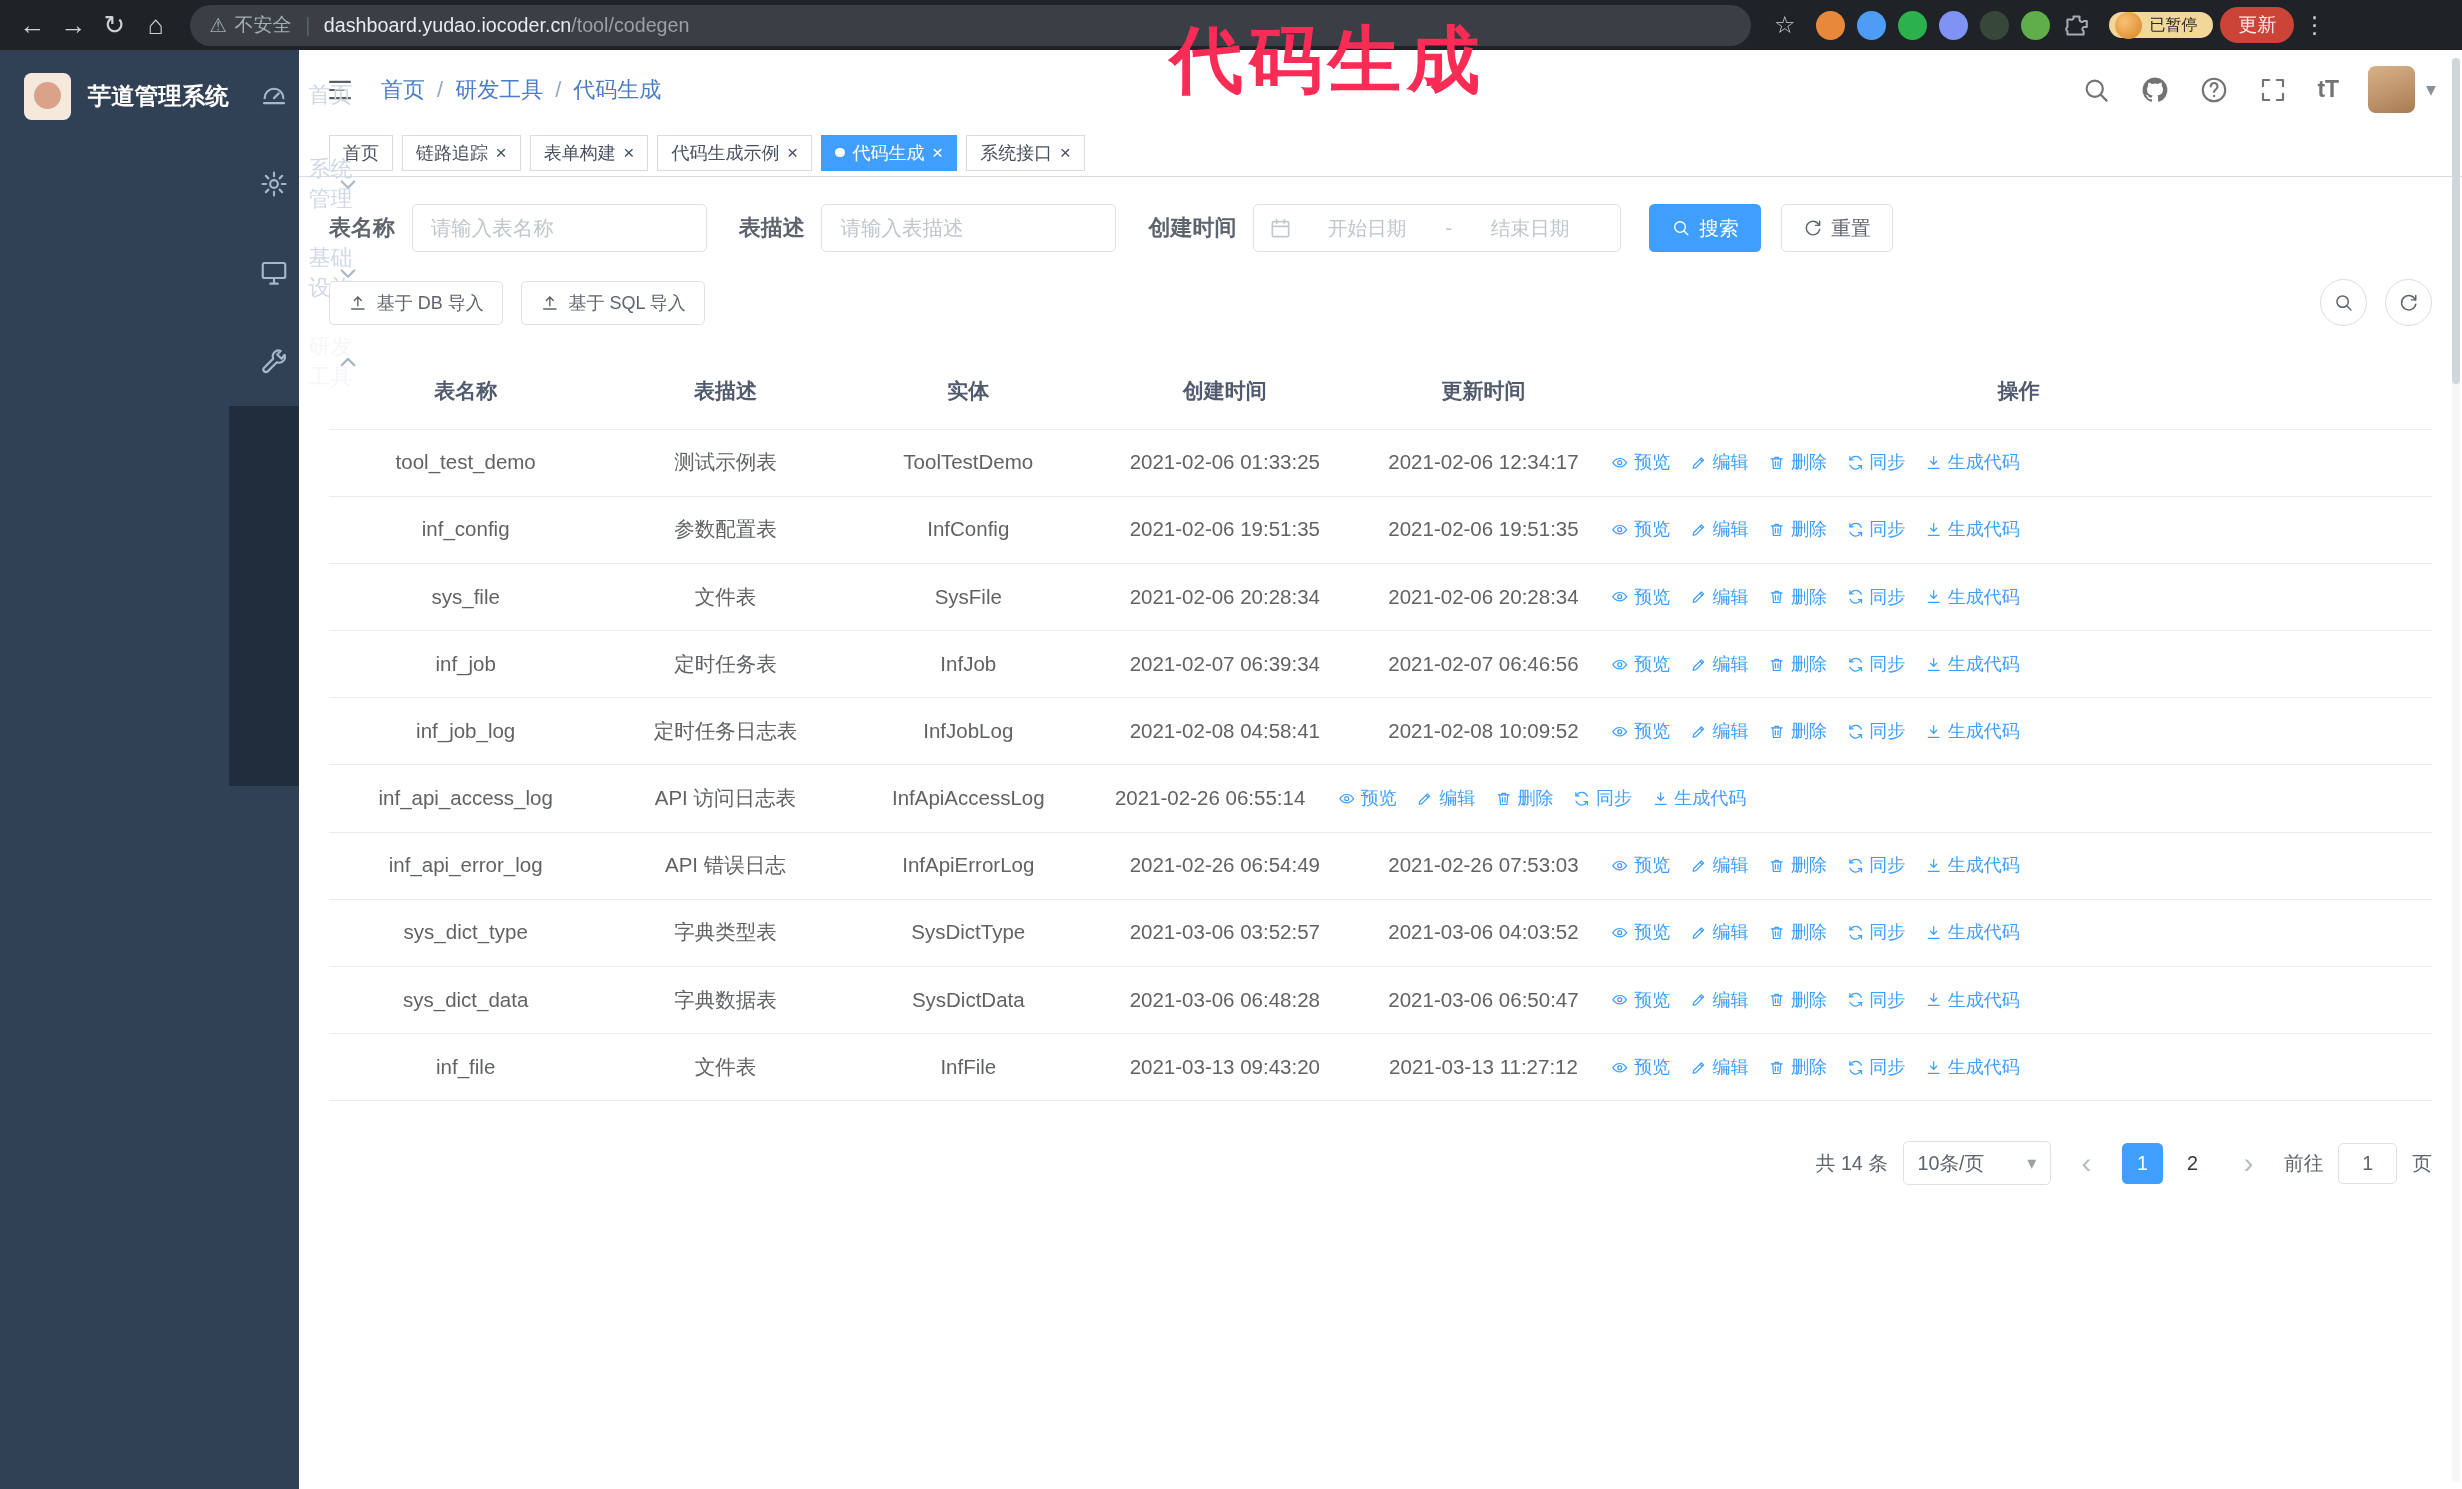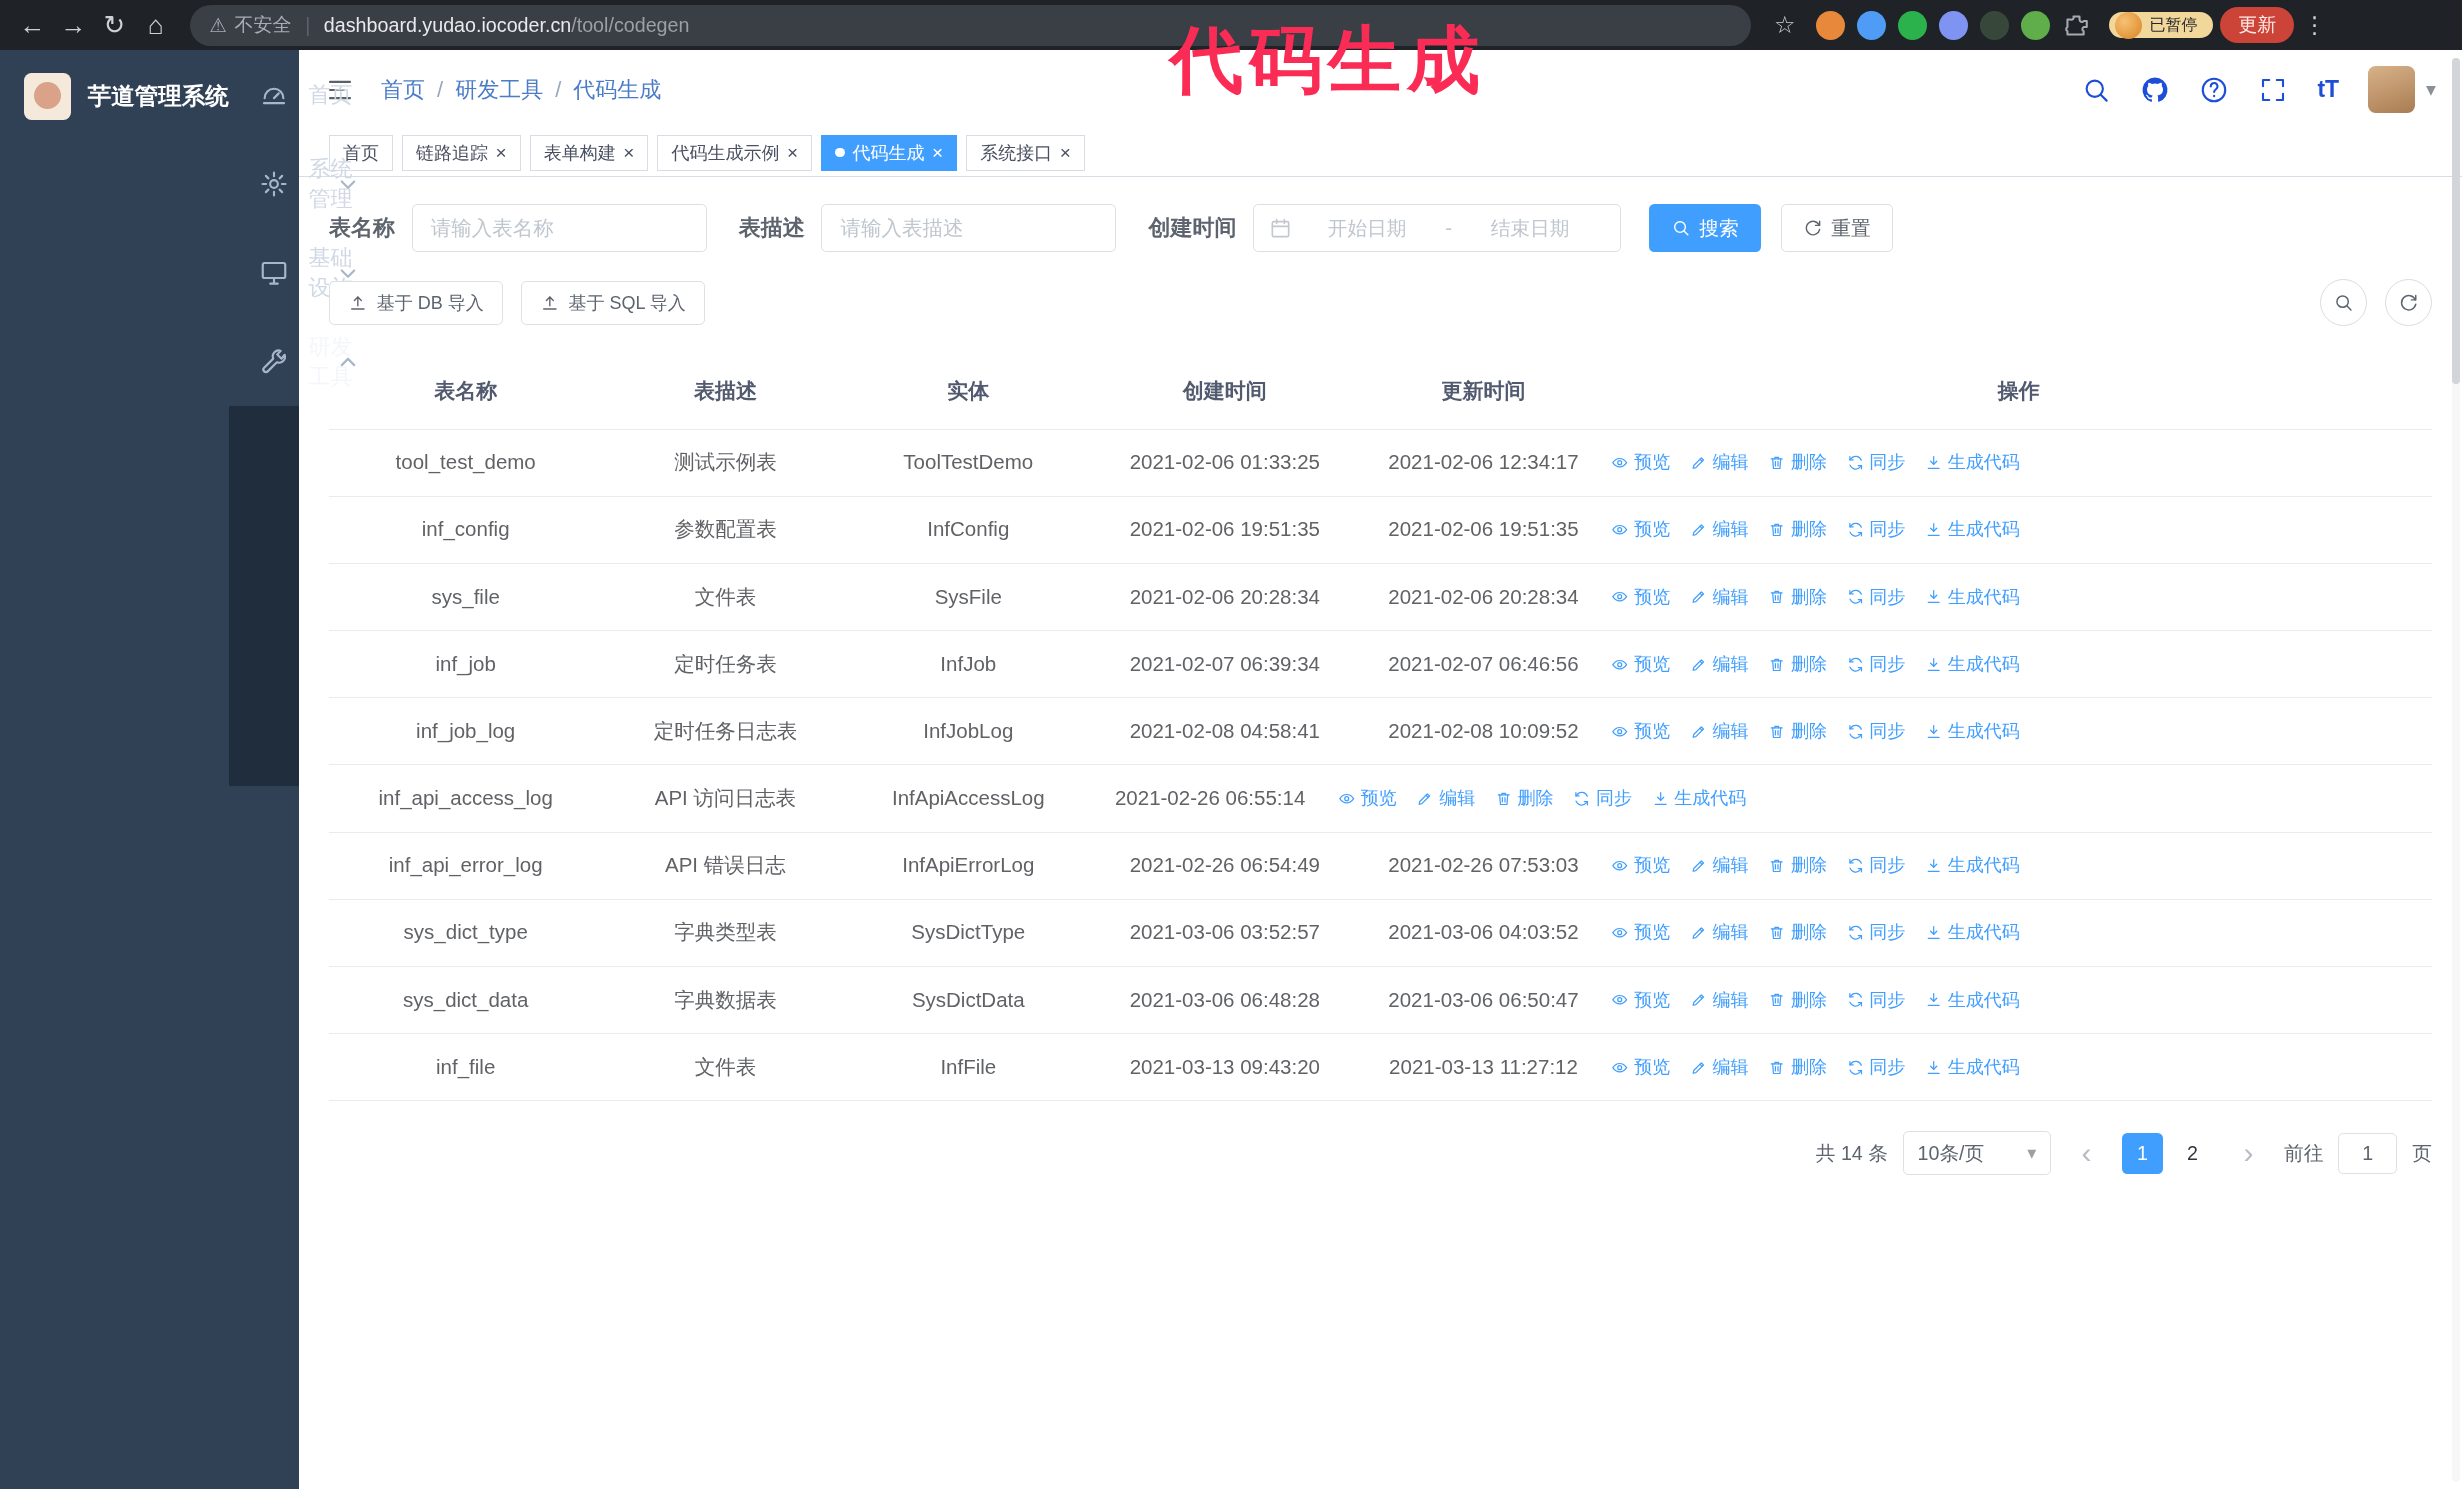--- a/index.html
+++ b/index.html
@@ -40,21 +40,21 @@
   .submenu-item .svgi{width:26px;height:26px;flex:none}
   .submenu-item.active{color:#409eff}
 
   .content{flex:1;display:flex;flex-direction:column;min-width:0;background:#fff}
   .hdr{height:79px;display:flex;align-items:center;padding:0 26px}
   .fold{width:30px;height:30px;color:#5a6268;cursor:pointer}
   .breadcrumb{display:flex;align-items:center;gap:12px;margin-left:26px;font-size:22px}
   .crumb{color:#4b7cc6;cursor:pointer;white-space:nowrap}
   .bc-sep{color:#97a8be}
   .hdr-right{margin-left:auto;display:flex;align-items:center;gap:29px}
-  .hdr-icon{width:30px;height:30px;color:#1d4ed8;cursor:pointer;display:inline-flex;align-items:center;justify-content:center}
+  .hdr-icon{width:30px;height:30px;color:#737373;cursor:pointer;display:inline-flex;align-items:center;justify-content:center}
   .hdr-icon.txt{font-size:23px;font-weight:700;width:auto}
   .avatar{width:47px;height:47px;border-radius:7.6px;background:linear-gradient(160deg,#d8b28a,#a97c52);flex:none}
   .hdr-caret{color:#8a9097;font-size:19.7px;margin-left:-18px}
 
   .tabbar{height:48px;display:flex;align-items:center;gap:9px;padding:0 30px;border-bottom:0.8px solid #d8dce5}
   .tab{height:36px;display:flex;align-items:center;gap:7.6px;padding:0 13px;border:0.8px solid #d8dce5;background:#fff;color:#495060;font-size:18px;cursor:pointer;flex:none;white-space:nowrap}
   .tab .dot{width:9.8px;height:9.8px;border-radius:50%;background:#fff}
   .tab .x{font-size:19px;line-height:1}
   .tab.active{background:#409eff;border-color:#409eff;color:#fff}
 
@@ -84,21 +84,21 @@
   .tbl{margin-top:27px;width:100%;font-size:20.5px;color:#606266}
   .trow{display:flex;align-items:center;border-bottom:0.8px solid #e8ecf2}
   .cell{text-align:center;padding:16.7px 6px;line-height:1.6;word-break:break-word}
   .c1{width:13%}.c2{width:11.7%}.c3{width:11.4%}.c4{width:13%}.c5{width:11.6%}.c6{flex:1}
   .thead .cell{font-weight:700;color:#515a6e;font-size:21px;padding:21px 6px}
   .datecell span{display:inline-block;max-width:191px;word-break:break-all;line-height:1.6;text-align:center}
   .ops{display:flex;justify-content:flex-start;align-items:center;gap:19.7px;flex-wrap:nowrap}
   .op{display:flex;align-items:center;gap:5.3px;color:#409eff;font-size:18px;cursor:pointer;white-space:nowrap}
   .op .svgi{width:17.4px;height:17.4px}
 
-  .pager{display:flex;align-items:center;justify-content:flex-end;gap:15px;margin-top:30px;font-size:19.7px;color:#5d646e;padding-bottom:18px}
+  .pager{display:flex;align-items:center;justify-content:flex-end;gap:15px;margin-top:40px;font-size:19.7px;color:#5d646e;padding-bottom:18px}
   .psel{width:148px;height:44px;border:0.8px solid #dcdfe6;border-radius:5.3px;display:flex;align-items:center;justify-content:space-between;padding:0 13.6px;cursor:pointer}
   .psel .caret{color:#9aa0a6;font-size:18px}
   .pages{display:flex;gap:9px}
   .pbtn{min-width:41px;height:41px;border-radius:5.3px;display:flex;align-items:center;justify-content:center;font-size:19.7px;color:#303540;cursor:pointer}
   .pbtn.arrow{color:#b7bcc4;font-size:30px;line-height:1}
   .pbtn.active{background:#409eff;color:#fff}
   .goto-input{width:59px;height:41px;border:0.8px solid #dcdfe6;border-radius:5.3px;text-align:center;font-size:19.7px;color:#5d646e;outline:none;font-family:inherit}
 
   .annotation{position:absolute;top:12px;left:1170px;font-size:73px;font-weight:700;letter-spacing:6px;z-index:99;white-space:nowrap}
 

